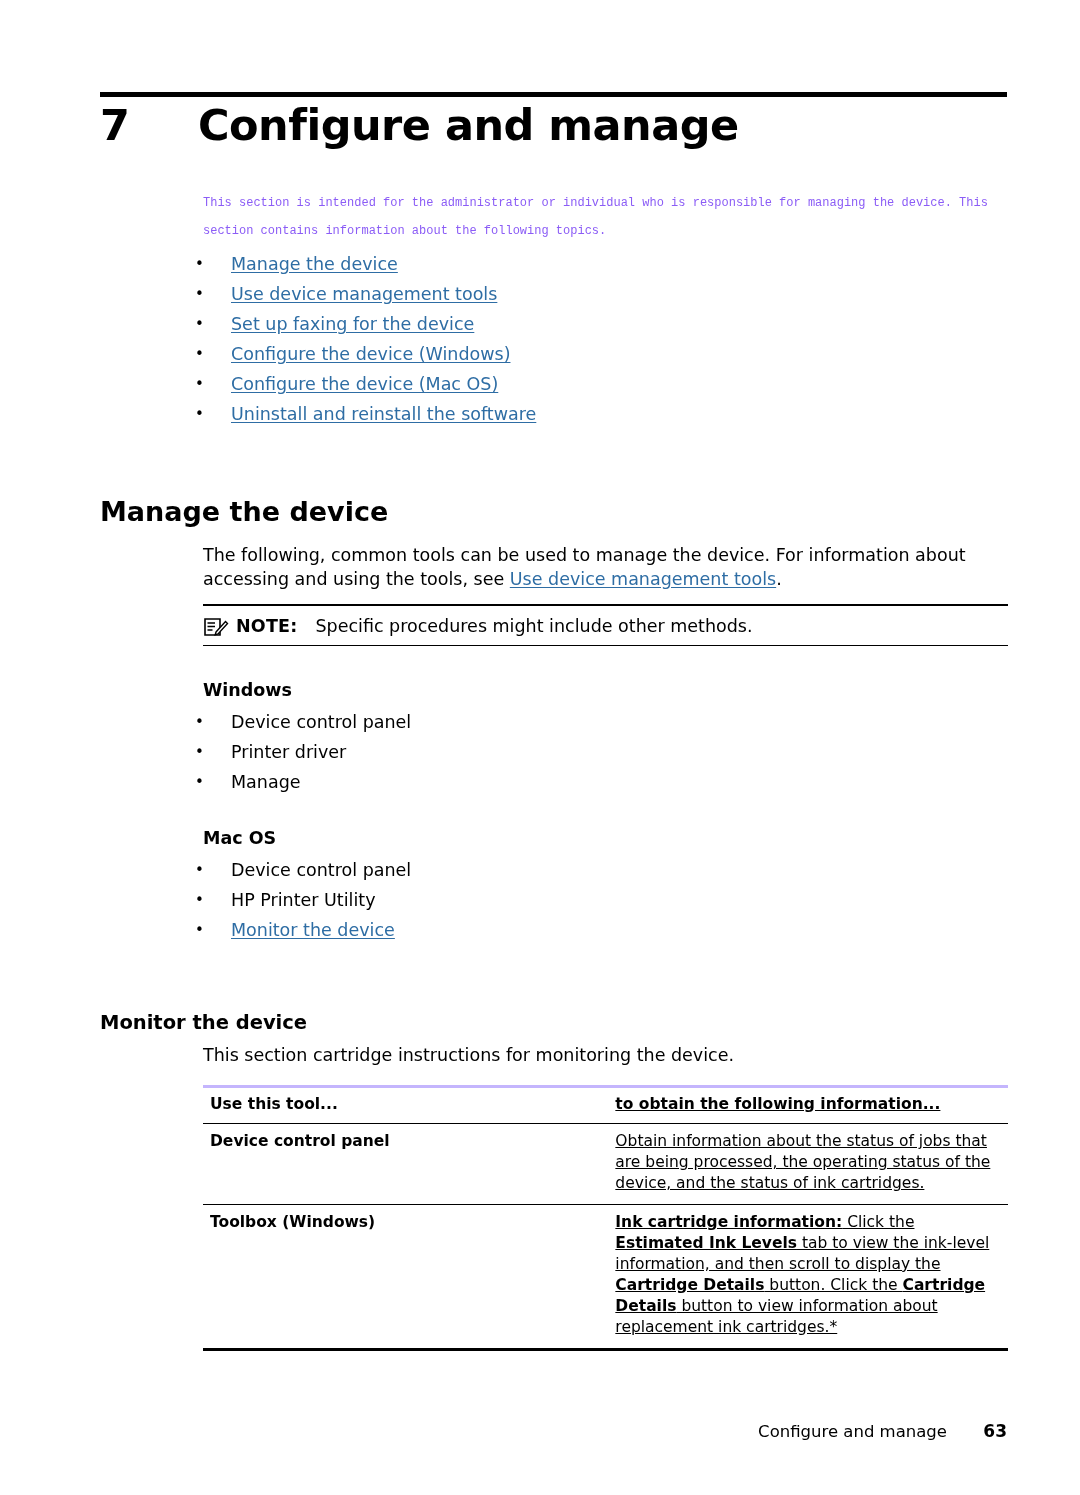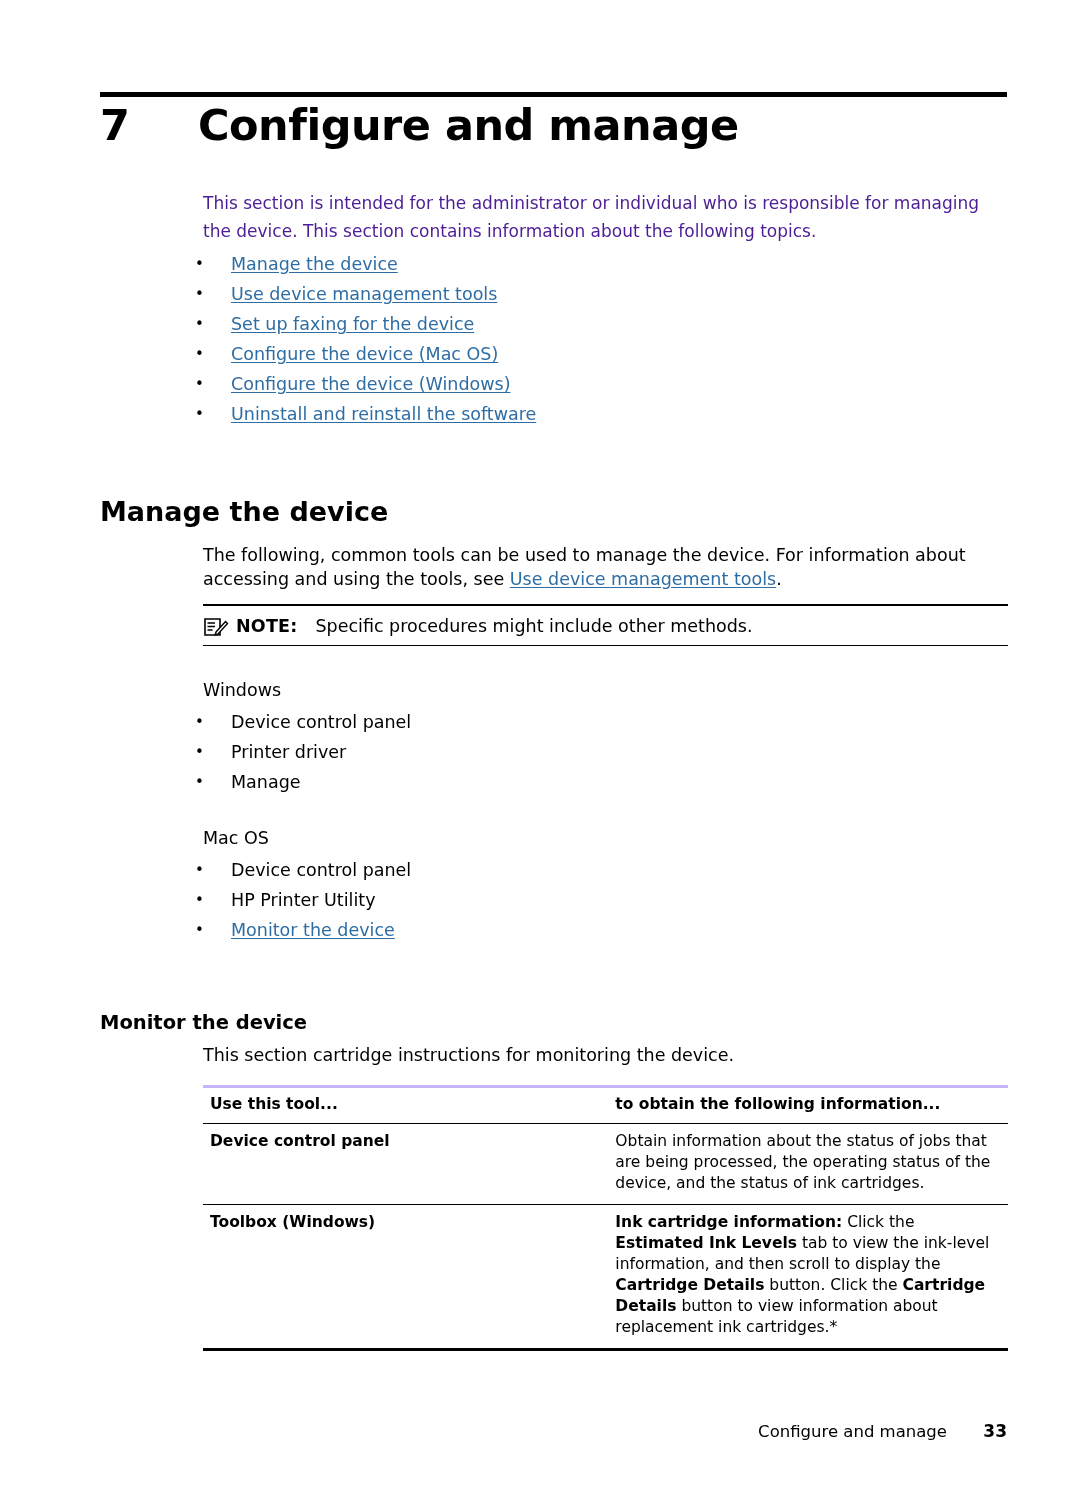--- a/index.html
+++ b/index.html
@@ -52,23 +52,24 @@
     color: #000;
     letter-spacing: -0.5px;
   }
 
   
   .intro {
     position: absolute;
     left: 203px;
     top: 189px;
     width: 805px;
-    font-size: 17px;
+    font-size: 12px;
     line-height: 28px;
-    color: #4c1d95;
+    color: #8b5cf6;
+    font-family: Liberation Mono, monospace;
   }
 
   ul.toc {
     position: absolute;
     left: 190px;
     top: 249px;
     width: 805px;
     list-style: none;
     margin: 0;
     padding: 0;
@@ -149,21 +150,21 @@
     font-weight: bold;
     letter-spacing: 0.2px;
     margin-right: 18px;
   }
 
   
   .sub-head {
     position: absolute;
     left: 203px;
     font-size: 17.5px;
-    font-weight: normal;
+    font-weight: bold;
   }
   ul.plain {
     position: absolute;
     left: 190px;
     width: 805px;
     list-style: none;
     margin: 0;
     padding: 0;
   }
   ul.plain li {
@@ -189,21 +190,21 @@
     width: 805px;
     border-collapse: collapse;
     font-size: 15.5px;
   }
   .tbl td {
     vertical-align: top;
     padding: 7px 8px 10px 7px;
     line-height: 21px;
   }
   .tbl .col1 { width: 402px; }
-  .tbl .col2 { width: 395px; }
+  .tbl .col2 { width: 395px; text-decoration: underline; }
   .tbl tr.head td {
     font-weight: bold;
     border-top: 3px solid #c4b5fd;
     border-bottom: 1.5px solid #000;
     padding-top: 6px;
     padding-bottom: 8px;
   }
   .tbl tr.row td {
     border-bottom: 1.5px solid #000;
   }
@@ -243,22 +244,22 @@
     <div class="chapter-num">7</div>
     <div class="chapter-title">Configure and manage</div>
   </div>
 
   <div class="intro">This section is intended for the administrator or individual who is responsible for managing the device. This section contains information about the following topics.</div>
 
   <ul class="toc">
     <li><a class="link" href="#">Manage the device</a></li>
     <li><a class="link" href="#">Use device management tools</a></li>
     <li><a class="link" href="#">Set up faxing for the device</a></li>
+    <li><a class="link" href="#">Configure the device (Windows)</a></li>
     <li><a class="link" href="#">Configure the device (Mac OS)</a></li>
-    <li><a class="link" href="#">Configure the device (Windows)</a></li>
     <li><a class="link" href="#">Uninstall and reinstall the software</a></li>
   </ul>
 
   <div class="h1" style="top:496px;">Manage the device</div>
 
   <div class="para" style="top:543px;">
     <span>The following, common tools can be used to manage the device. For information about accessing and using the tools, see </span><a class="link" href="#">Use device management tools</a><span>.</span>
   </div>
 
   <div class="note-wrap">
@@ -308,16 +309,16 @@
       <td class="col1 cell-title">Toolbox (Windows)</td>
       <td class="col2">
         <span id="rich-cell"><span class="bold">Ink cartridge information:</span><span> Click the </span><span class="bold">Estimated Ink Levels</span><span> tab to view the ink-level information, and then scroll to display the </span><span class="bold">Cartridge Details</span><span> button. Click the </span><span class="bold">Cartridge Details</span><span> button to view information about replacement ink cartridges.*</span></span>
       </td>
     </tr>
   </tbody>
     </table>
 
   <div class="footer">
     <span class="footer-text">Configure and manage</span>
-    <span class="footer-page">33</span>
+    <span class="footer-page">63</span>
   </div>
 
 </div>
 
 </body></html>

